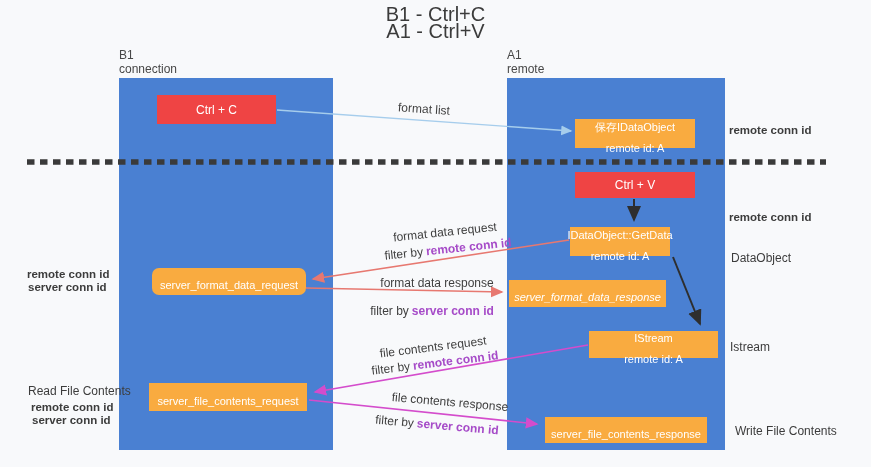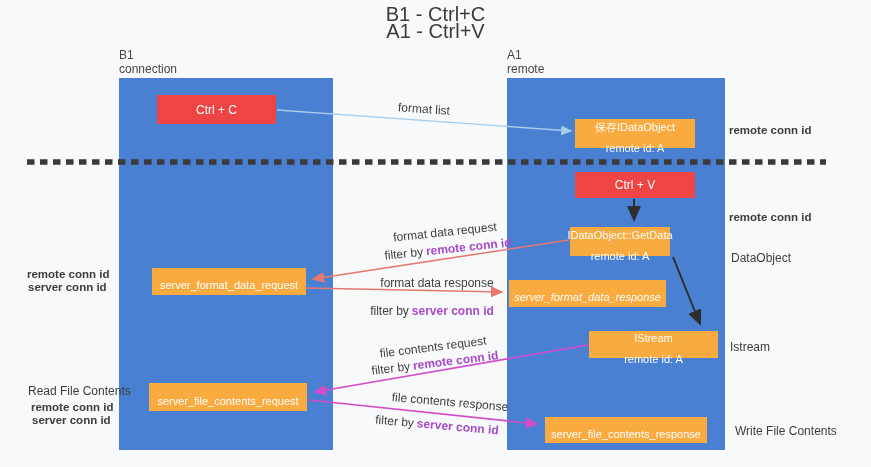--- a/index.html
+++ b/index.html
@@ -107,21 +107,21 @@
 
   <div class="abs node green" style="left:575px;top:172px;width:120px;height:26px;">
     <div class="single">Ctrl + V</div>
   </div>
 
   <div class="abs node orange" style="left:570px;top:227px;width:100px;height:29px;">
     <div class="l1">IDataObject::GetData</div>
     <div class="l1">remote id: A</div>
   </div>
 
-  <div class="abs node orange" style="left:152px;top:268px;width:154px;height:27px;">
+  <div class="abs node orange" style="left:152px;top:268px;width:154px;height:27px;border-radius:7px;">
     <div class="l1">server_format_data_request</div>
   </div>
 
   <div class="abs node orange" style="left:509px;top:280px;width:157px;height:27px;font-style:italic;">
     <div class="l1">server_format_data_response</div>
   </div>
 
   <div class="abs node orange" style="left:589px;top:331px;width:129px;height:27px;">
     <div class="l1">IStream</div>
     <div class="l1">remote id: A</div>

